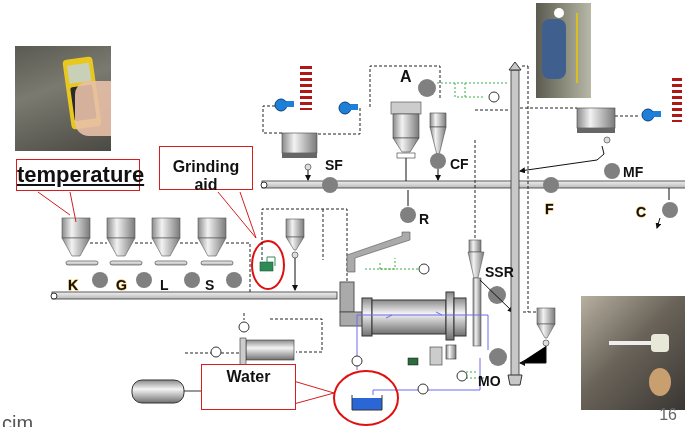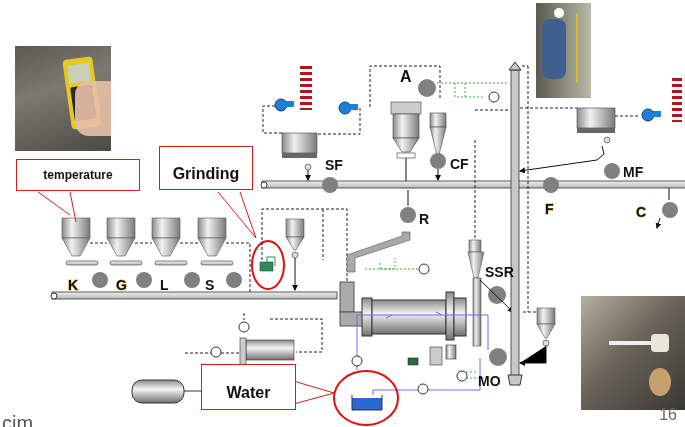--- a/index.html
+++ b/index.html
@@ -250,24 +250,25 @@
   <div style="position:absolute;left:6px;top:16px;width:24px;height:60px;background:#3f5f8f;border-radius:8px;"></div>
   <div style="position:absolute;left:18px;top:5px;width:10px;height:10px;background:#fff;border-radius:50%;"></div>
   <div style="position:absolute;left:40px;top:10px;width:2px;height:70px;background:#d8c020;"></div>
 </div>
 <div class="photo" style="left:581px;top:296px;width:104px;height:114px;background:linear-gradient(135deg,#b8b0a0 0%,#6a645a 45%,#3a3632 100%);">
   <div style="position:absolute;left:28px;top:45px;width:56px;height:4px;background:#eee;"></div>
   <div style="position:absolute;left:70px;top:38px;width:18px;height:18px;background:#e8e8d8;border-radius:4px;"></div>
   <div style="position:absolute;left:68px;top:72px;width:22px;height:28px;background:#c8a070;border-radius:50%;"></div>
 </div>
 
-<div class="callout-box" style="left:16px;top:159px;width:122px;height:30px;font-size:12px;line-height:30px;">
+<div class="callout-box" style="left:16px;top:159px;width:122px;height:30px;font-size:22px;line-height:30px;text-decoration:underline;">
   <span>temperature</span>
 </div>
-<div class="callout-box" style="left:159px;top:146px;width:94px;height:44px;font-size:16px;padding-top:18px;box-sizing:border-box;">
+<div class="callout-box" style="left:159px;top:146px;width:94px;height:44px;font-size:16px;padding-top:11px;box-sizing:border-box;">
   <div>Grinding</div>
-</div>
-<div class="callout-box" style="left:201px;top:364px;width:95px;height:46px;font-size:16px;padding-top:19px;box-sizing:border-box;">
+  <div>aid</div>
+</div>
+<div class="callout-box" style="left:201px;top:364px;width:95px;height:46px;font-size:16px;padding-top:3px;box-sizing:border-box;">
   <div>Water</div>
 </div>
 
 <div class="logo">cim</div>
 <div class="pageno">16</div>
 
 </body></html>

